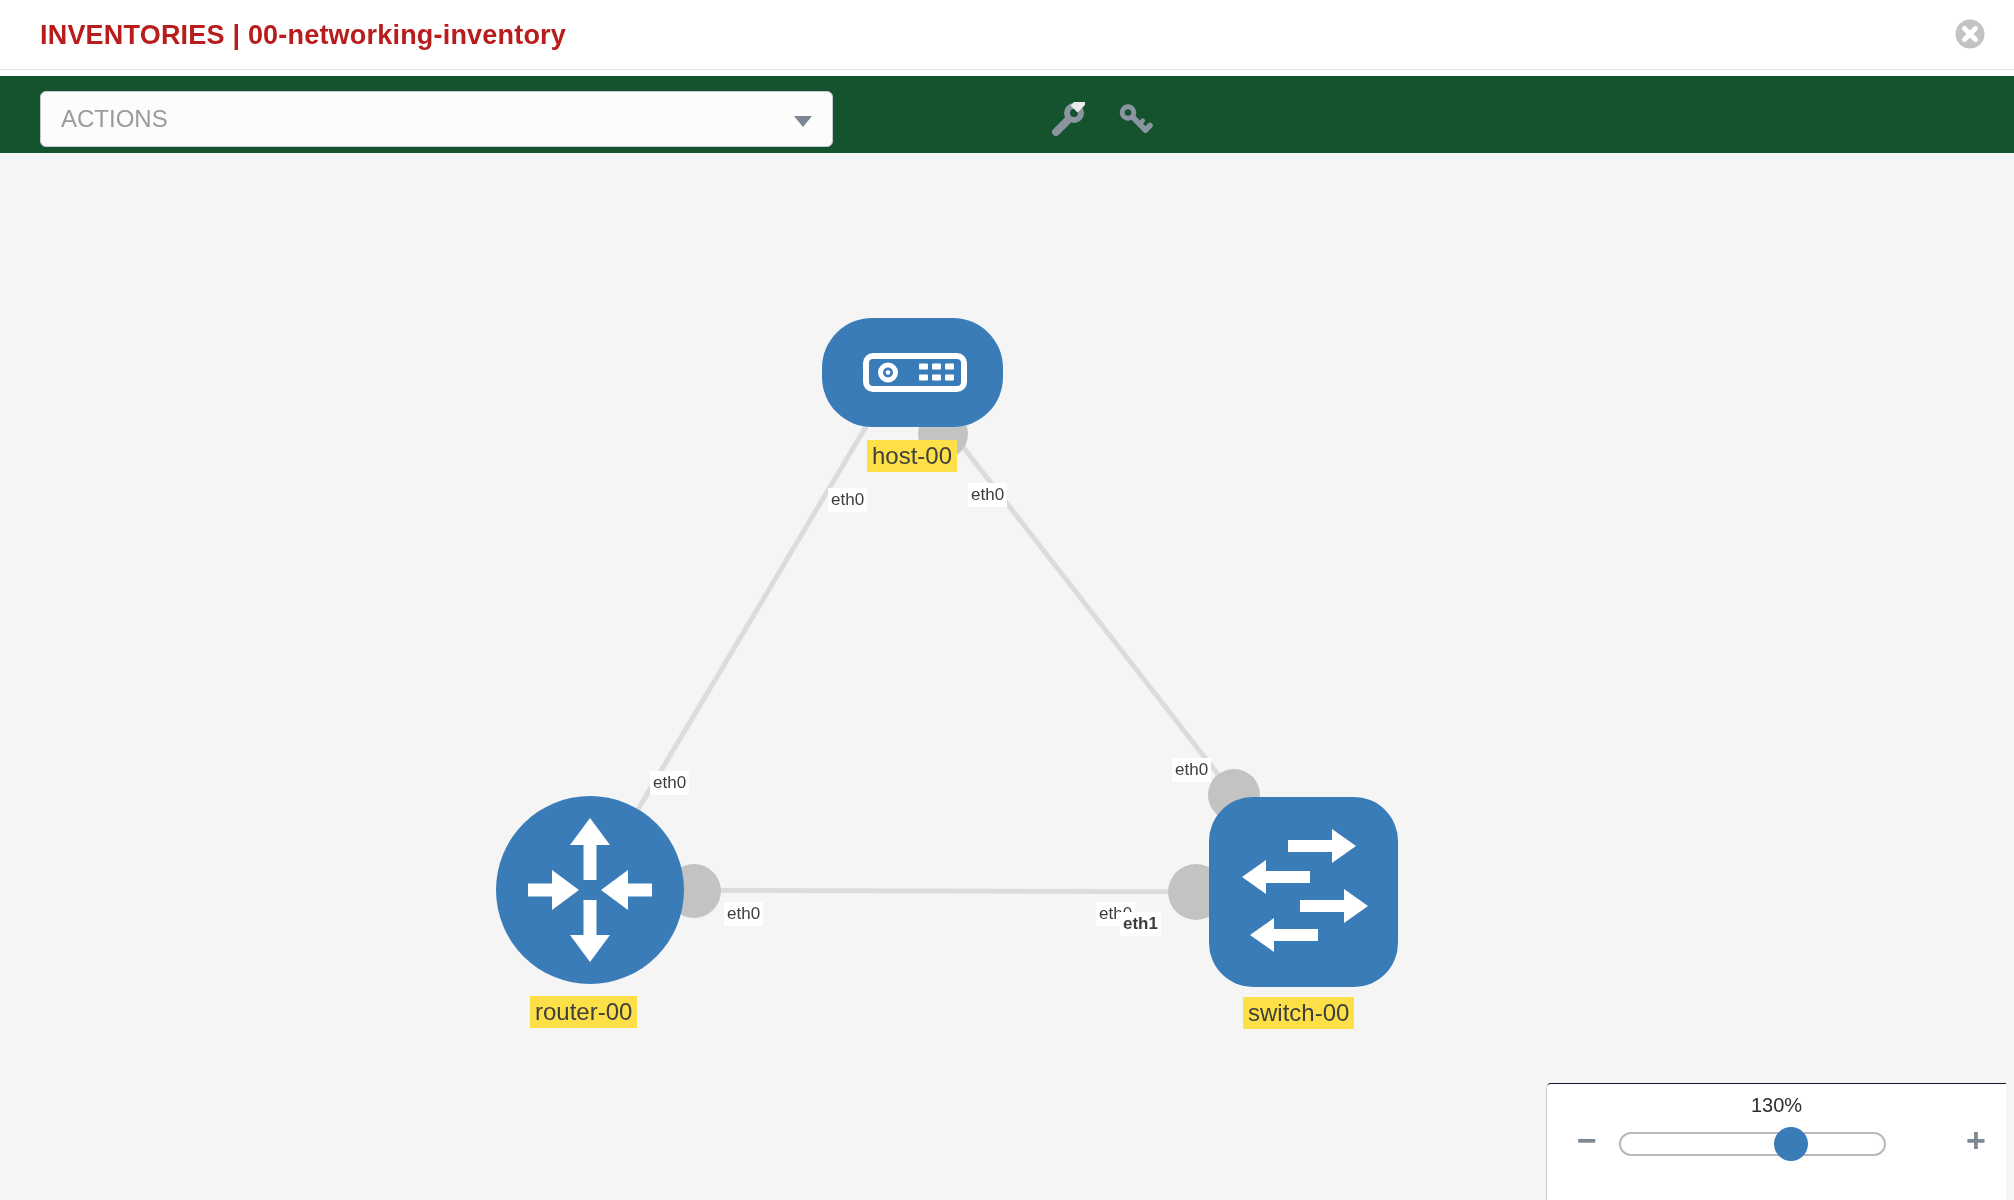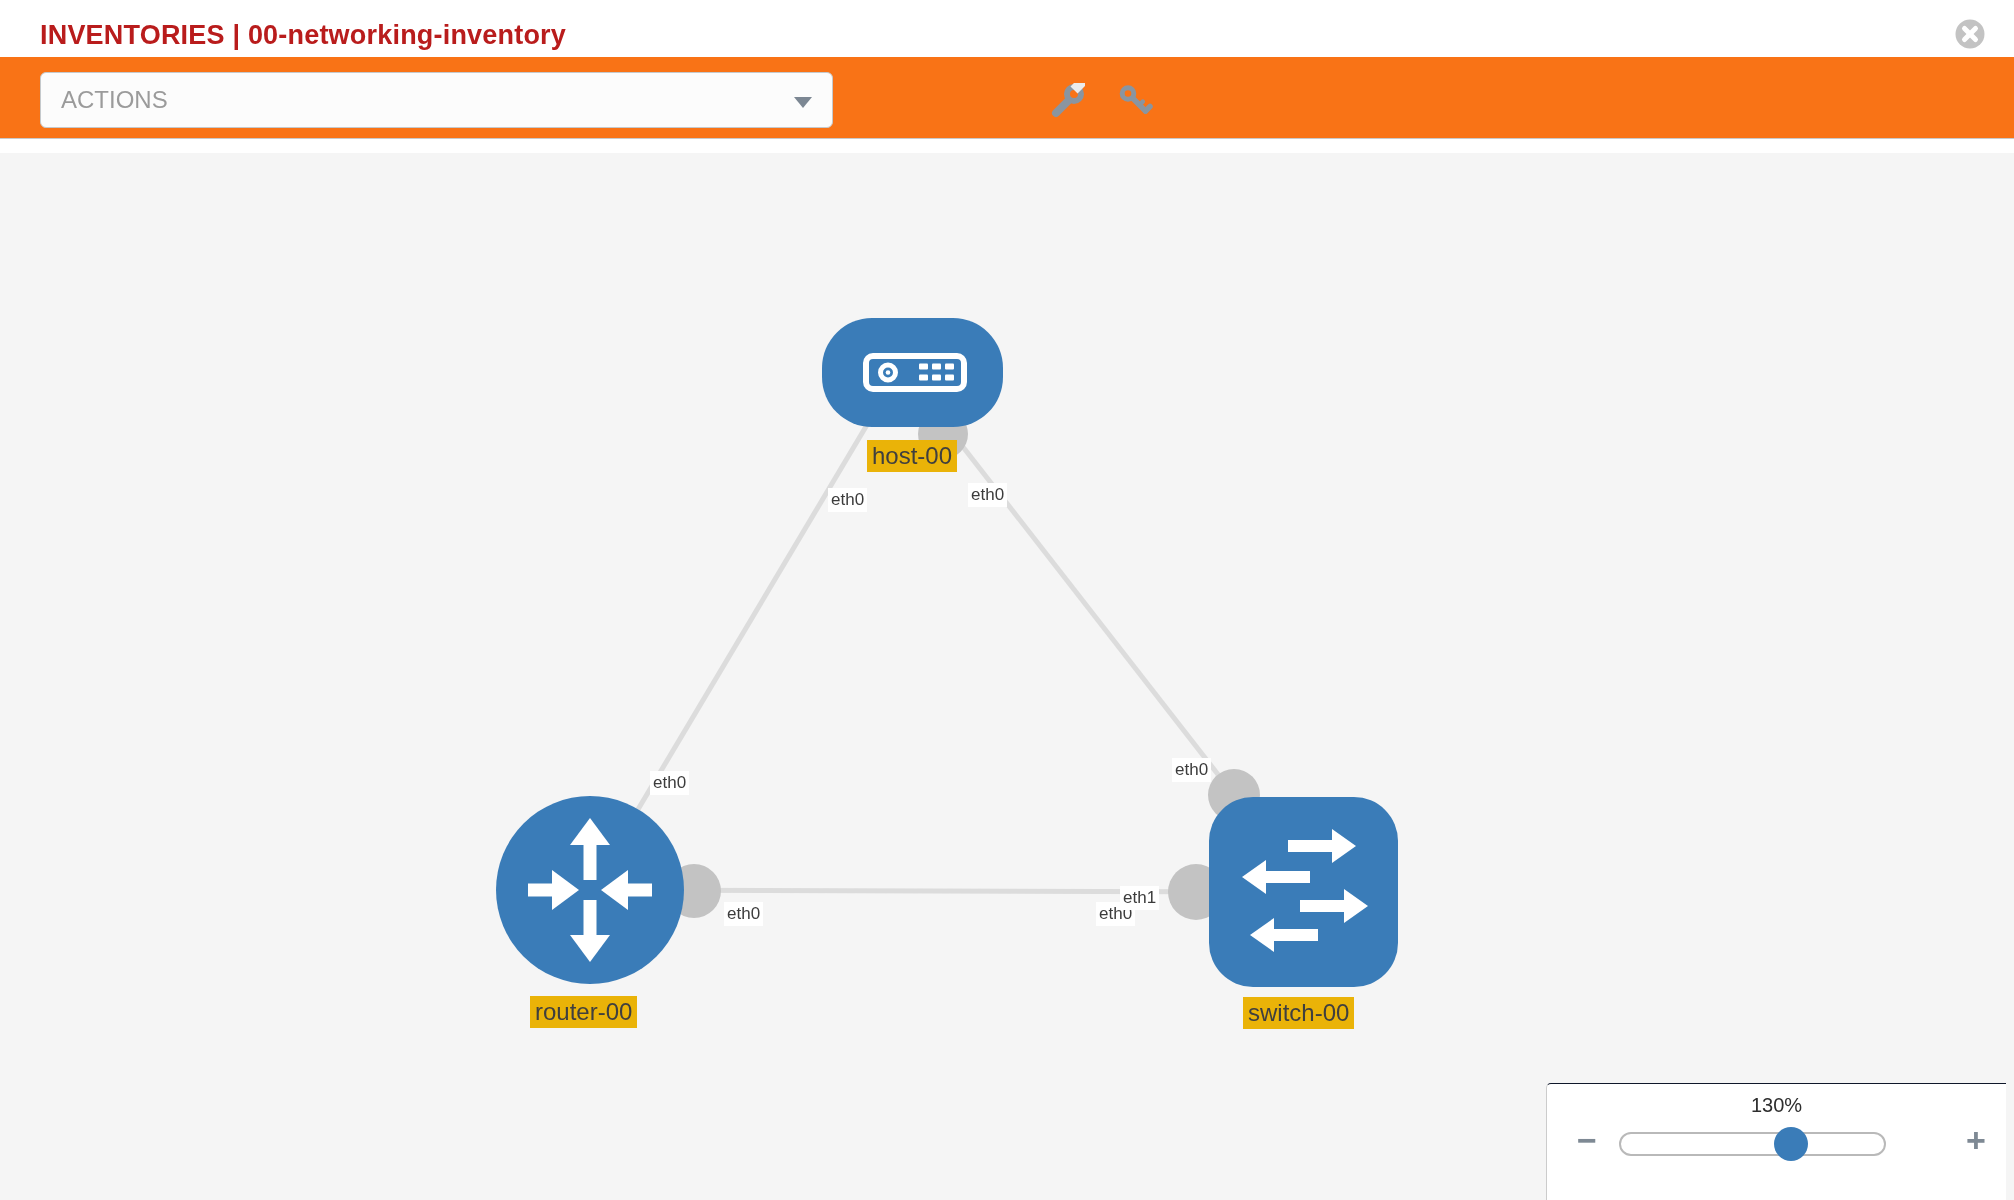--- a/index.html
+++ b/index.html
@@ -9,42 +9,42 @@
 
   
   .titlebar { position:absolute; left:0; top:0; width:2014px; height:70px;
               background:#ffffff; border-bottom:1px solid #e2e2e2; }
   .page-title { position:absolute; left:40px; top:0; line-height:70px;
                 font-size:27px; font-weight:bold; color:#b91c1c; letter-spacing:0.2px; }
   .close-btn { position:absolute; right:28px; top:18px; width:32px; height:32px;
                border:none; background:transparent; cursor:pointer; padding:0; }
 
   
-  .toolbar { position:absolute; left:0; top:57px; width:2014px; height:82px;
-             background:#f97316; border-bottom:1px solid #c9c9c9; }
+  .toolbar { position:absolute; left:0; top:76px; width:2014px; height:82px;
+             background:#14532d; border-bottom:1px solid #c9c9c9; }
   .dropdown { position:absolute; top:15px; height:56px; background:#fcfcfc;
               border:1px solid #c5c9cc; border-radius:6px; display:flex;
               align-items:center; cursor:pointer; }
   .dropdown .dd-label { padding-left:20px; font-size:24px; color:#9b9b9b; }
   .dd-actions { left:40px;  width:793px; }
   .dd-search  { left:1182px; width:796px; }
   .caret { position:absolute; right:20px; top:24px; width:0; height:0;
            border-left:9px solid transparent; border-right:9px solid transparent;
            border-top:11px solid #7c8793; }
   .tool-icon-btn { position:absolute; top:26px; width:36px; height:36px;
                    background:transparent; border:none; padding:0; cursor:pointer; }
   .btn-wrench { left:1049px; } .btn-key { left:1117px; }
 
   
   .canvas { position:absolute; left:0; top:153px; width:2014px; height:1047px;
             background:#f5f5f5; overflow:hidden; }
   .topology-svg { position:absolute; left:0; top:0; }
 
   
-  .node-label { position:absolute; background:#eab308; color:#3f3f3f;
+  .node-label { position:absolute; background:#fde047; color:#3f3f3f;
                 font-size:24px; line-height:30px; padding:1px 5px; white-space:nowrap; }
   .if-label { position:absolute; background:#ffffff; color:#3c3c3c;
               font-size:17px; line-height:22px; padding:1px 3px; white-space:nowrap;margin-top:32px; }
 
   
   .zoom-panel { position:absolute; right:8px; bottom:0; width:460px; height:117px;
                 background:#ffffff; border-top:1px solid #0f172a;
                 border-left:1px solid #cccccc; border-top-left-radius:5px; }
   .zoom-value { position:absolute; left:0; top:10px; width:100%; text-align:center;
                 font-size:20px; color:#2e2e2e; }
@@ -157,21 +157,21 @@
     <div class="node-label" style="left:867px; top:287px;">host-00</div>
     <div class="node-label" style="left:530px; top:843px;">router-00</div>
     <div class="node-label" style="left:1243px; top:844px;">switch-00</div>
 
     <div class="if-label" style="left:828px; top:303px;">eth0</div>
     <div class="if-label" style="left:968px; top:298px;">eth0</div>
     <div class="if-label" style="left:650px; top:586px;">eth0</div>
     <div class="if-label" style="left:1172px; top:573px;">eth0</div>
     <div class="if-label" style="left:724px; top:717px;">eth0</div>
     <div class="if-label" style="left:1096px; top:717px;">eth0</div>
-    <div class="if-label" style="left:1120px; top:701px;">eth1</div>
+    <div class="if-label" style="left:1120px; top:727px;font-weight:bold;">eth1</div>
 
     <div class="zoom-panel">
       <div class="zoom-value">130%</div>
       <button class="zoom-minus">−</button>
       <div class="zoom-track">
         <div class="zoom-thumb"></div>
       </div>
       <button class="zoom-plus">+</button>
     </div>
   </div>

